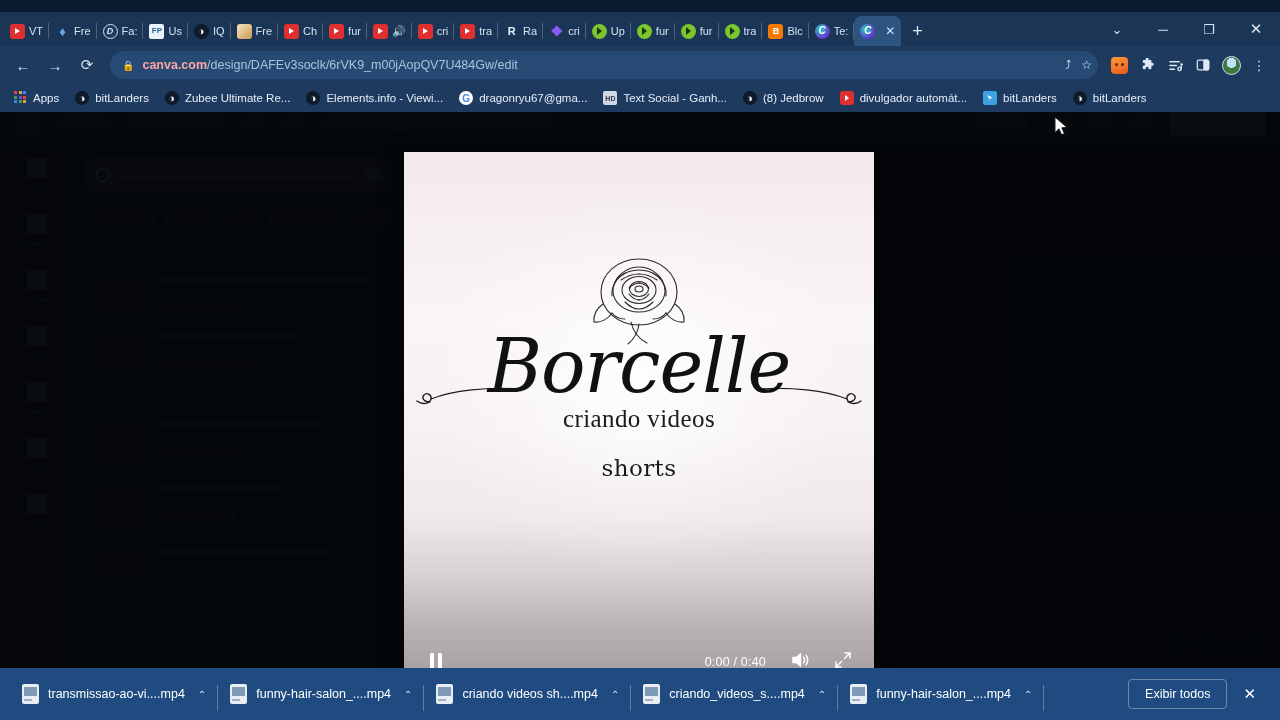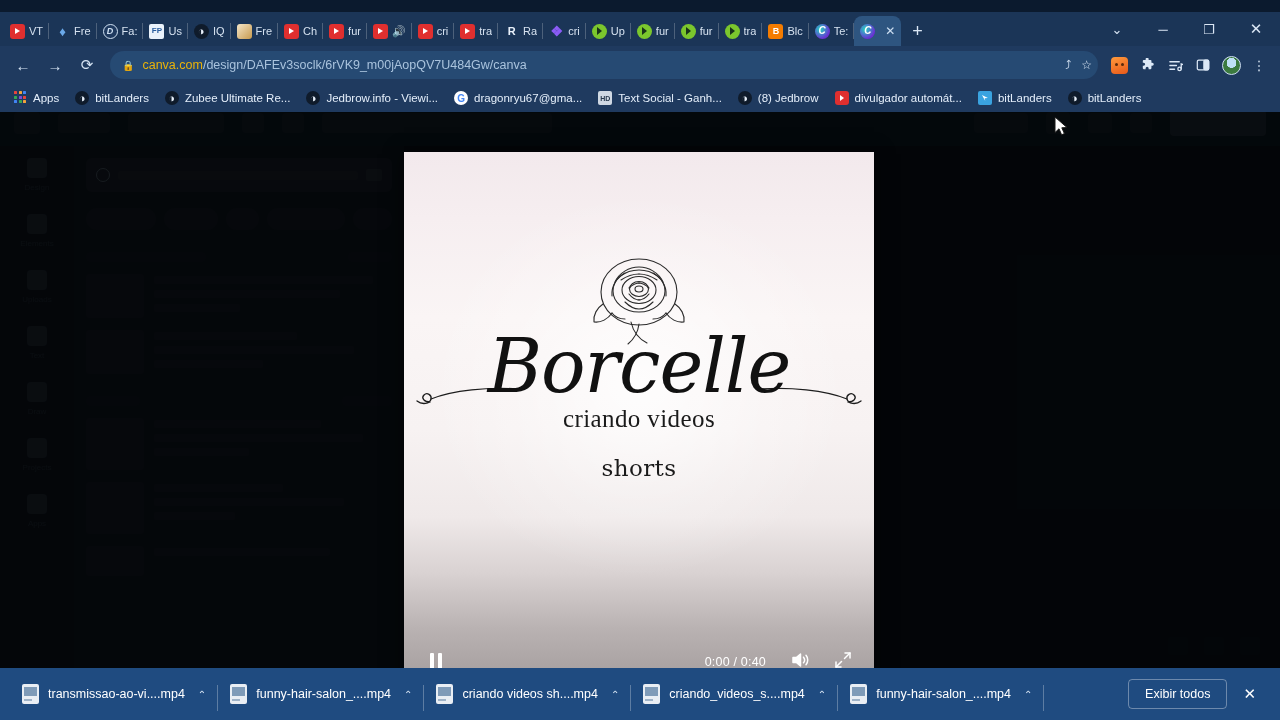--- a/index.html
+++ b/index.html
@@ -175,21 +175,21 @@
     gap: 8px;
     position: relative;
   }
   .lock-icon { font-size: 10px; color: #d7e4f3; }
   .url-text {
     font-size: 12.5px;
     color: #a9c3dd;
     white-space: nowrap;
     overflow: hidden;
   }
-  .url-text b { color: #eab308; font-weight: normal; }
+  .url-text b { color: #fca5a5; font-weight: bold; }
   .omni-actions {
     position: absolute;
     right: 6px; top: 0;
     height: 28px;
     display: flex;
     align-items: center;
     gap: 10px;
     color: #d7e4f3;
     font-size: 12px;
   }
@@ -907,21 +907,21 @@
       </div>
     </div>
 
     <div class="url-row">
       <div class="nav-btn">←</div>
       <div class="nav-btn">→</div>
       <div class="nav-btn">⟳</div>
 
       <div class="omnibox">
         <span class="lock-icon">🔒</span>
-        <span class="url-text"><b>canva.com</b><span>/design/DAFEv3soclk/6rVK9_m00jAopQV7U484Gw/canva</span></span>
+        <span class="url-text"><b>canva.com</b><span>/design/DAFEv3soclk/6rVK9_m00jAopQV7U484Gw/edit</span></span>
         <span class="omni-actions">
           <span>⤴</span>
           <span>☆</span>
         </span>
       </div>
 
       <div class="tool-icon">
           <span class="ext-fox"></span>
         </div>
       <div class="tool-icon">
@@ -968,21 +968,21 @@
       <div class="bm">
         <span class="bm-ico ico-globe">◑</span>
         <span>bitLanders</span>
       </div>
       <div class="bm">
         <span class="bm-ico ico-globe">◑</span>
         <span>Zubee Ultimate Re...</span>
       </div>
       <div class="bm">
         <span class="bm-ico ico-globe">◑</span>
-        <span>Jedbrow.info - Viewi...</span>
+        <span>Elements.info - Viewi...</span>
       </div>
       <div class="bm">
         <span class="bm-ico ico-g">G</span>
         <span>dragonryu67@gma...</span>
       </div>
       <div class="bm">
         <span class="bm-ico ico-hd">HD</span>
         <span>Text Social - Ganh...</span>
       </div>
       <div class="bm">

